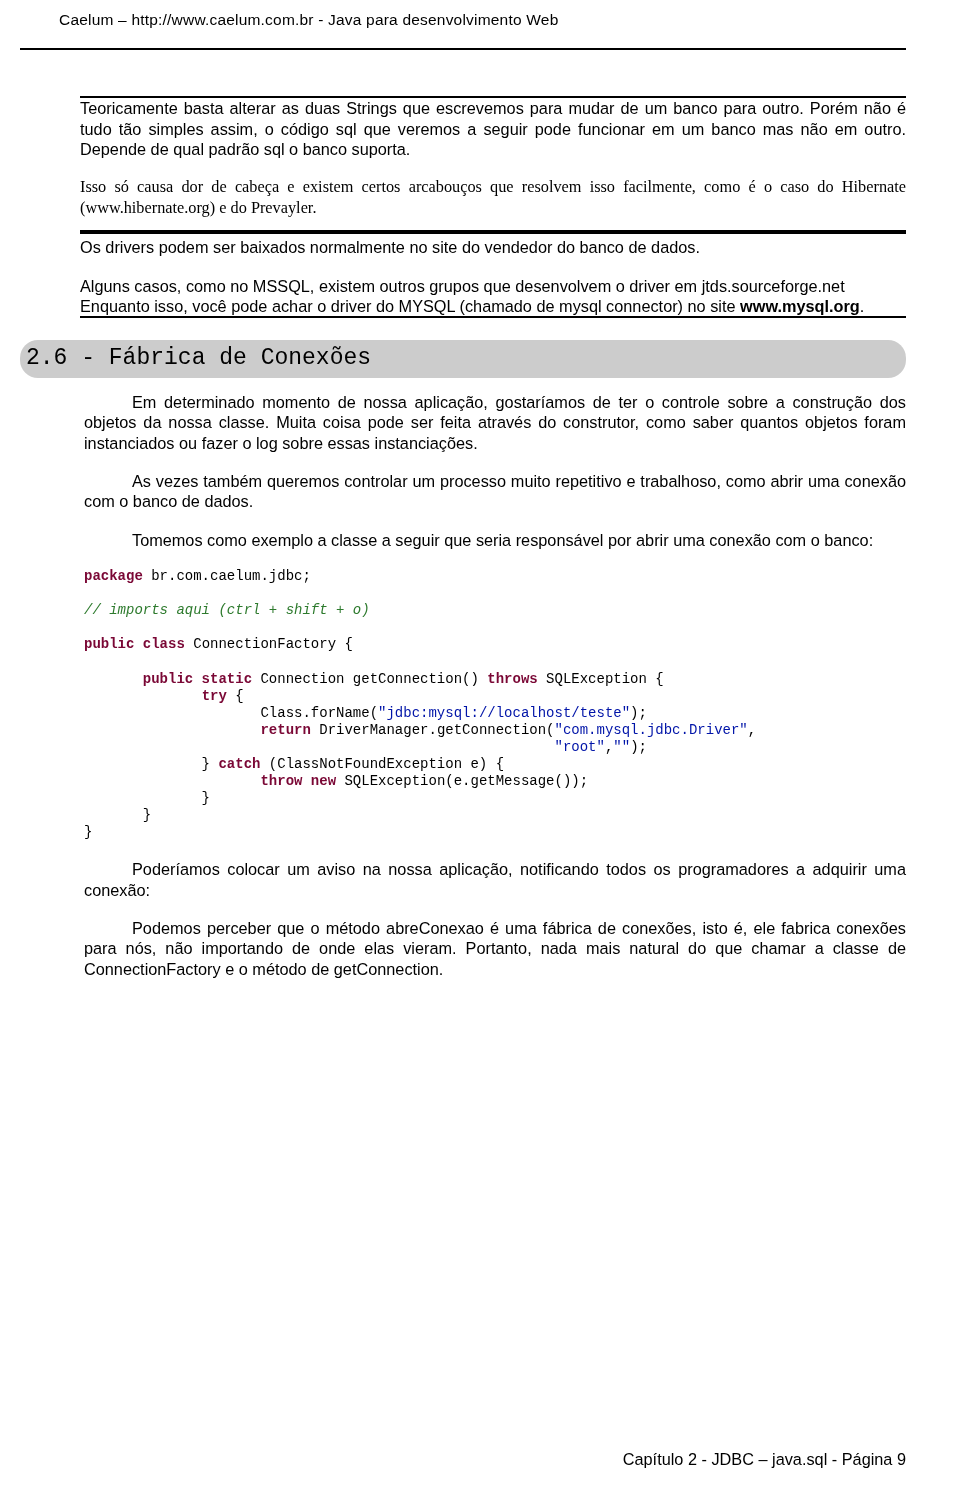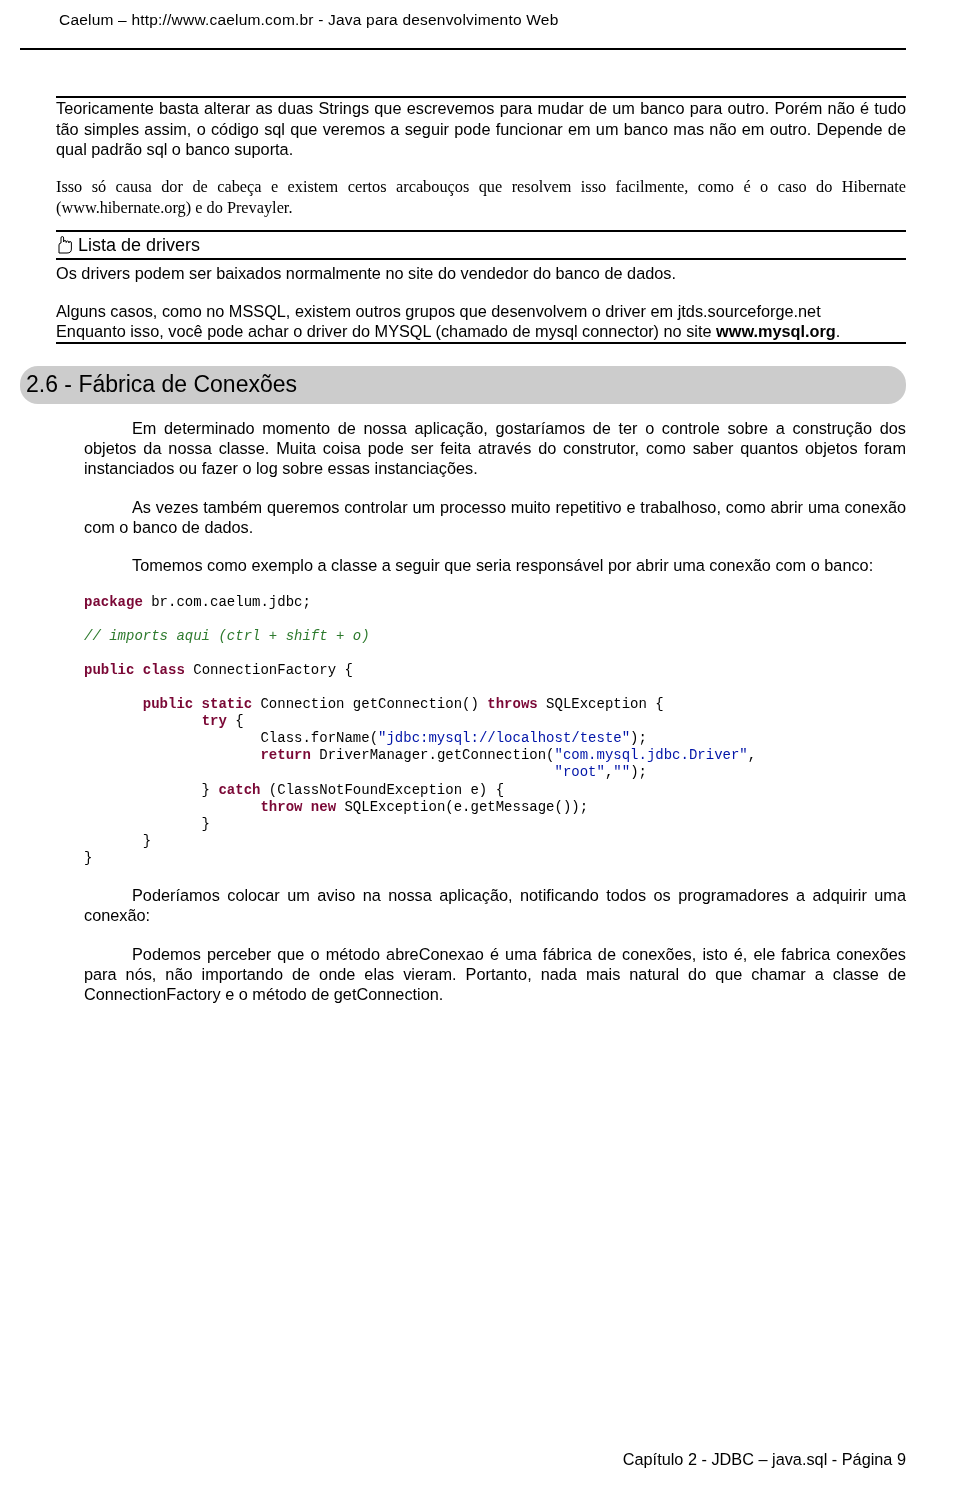--- a/index.html
+++ b/index.html
@@ -23,21 +23,21 @@
     letter-spacing: 0.2px;
     padding-left: 39px;
     padding-bottom: 19px;
   }
   .top-rule {
     border: none;
     border-top: 2px solid #000;
     margin: 0 0 46px 0;
   }
   .content-block {
-    margin-left: 36px;
+    margin-left: 60px;
     margin-right: 0;
   }
   .thin-rule {
     border: none;
     border-top: 2px solid #000;
     margin: 0;
   }
   .paras p {
     margin: 0 0 18px 0;
     text-align: justify;
@@ -56,21 +56,21 @@
     gap: 4px;
   }
   .note-title svg { flex: 0 0 auto; }
   .note-body p {
     margin: 3px 0 18px 0;
     text-align: justify;
   }
   .note-body p.nb { margin-bottom: 0; }
   .section-head {
     background: #ccc;
-    font-family: Liberation Sans, sans-serif;
+    font-family: Liberation Mono, monospace;
     font-size: 23px;
     padding: 4px 6px 5px 6px;
     margin: 2px 0 14px 0;
     border-radius: 18px;
   }
   .section-body {
     margin-left: 64px;
   }
   .section-body p {
     margin: 0 0 18px 0;
@@ -106,26 +106,20 @@
 
   <div class="content-block">
     <hr class="thin-rule">
     <div class="paras">
       <p>Teoricamente basta alterar as duas Strings que escrevemos para mudar de um banco para outro. Porém não é tudo tão simples assim, o código sql que veremos a seguir pode funcionar em um banco mas não em outro. Depende de qual padrão sql o banco suporta.</p>
       <p class="last">Isso só causa dor de cabeça e existem certos arcabouços que resolvem isso facilmente, como é o caso do Hibernate (www.hibernate.org) e do Prevayler.</p>
     </div>
 
     <div class="note-box">
       <hr class="thin-rule">
-      <div class="note-title">
-        <svg width="18" height="20" viewBox="0 0 18 20">
-          <path d="M3 18 L3 10 Q3 8 5 8 L5 3 Q5 1.5 6.3 1.5 Q7.6 1.5 7.6 3 L7.6 7 Q7.6 5.5 8.9 5.5 Q10.2 5.5 10.2 7 L10.2 7.5 Q10.2 6 11.5 6 Q12.8 6 12.8 7.5 L12.8 8 Q12.8 6.5 14.1 6.5 Q15.4 6.5 15.4 8 L15.4 14 Q15.4 18 11 18 Z" fill="none" stroke="#000" stroke-width="1"></path>
-        </svg>
-        <span>Lista de drivers</span>
-      </div>
       <hr class="thin-rule">
       <div class="note-body">
         <p>Os drivers podem ser baixados normalmente no site do vendedor do banco de dados.</p>
         <p class="nb">
           <span>Alguns casos, como no MSSQL, existem outros grupos que desenvolvem o driver em jtds.sourceforge.net</span><br>
           <span>Enquanto isso, você pode achar o driver do MYSQL (chamado de mysql connector) no site </span><span class="bold">www.mysql.org</span><span>.</span>
         </p>
       </div>
       <hr class="thin-rule">
     </div>

